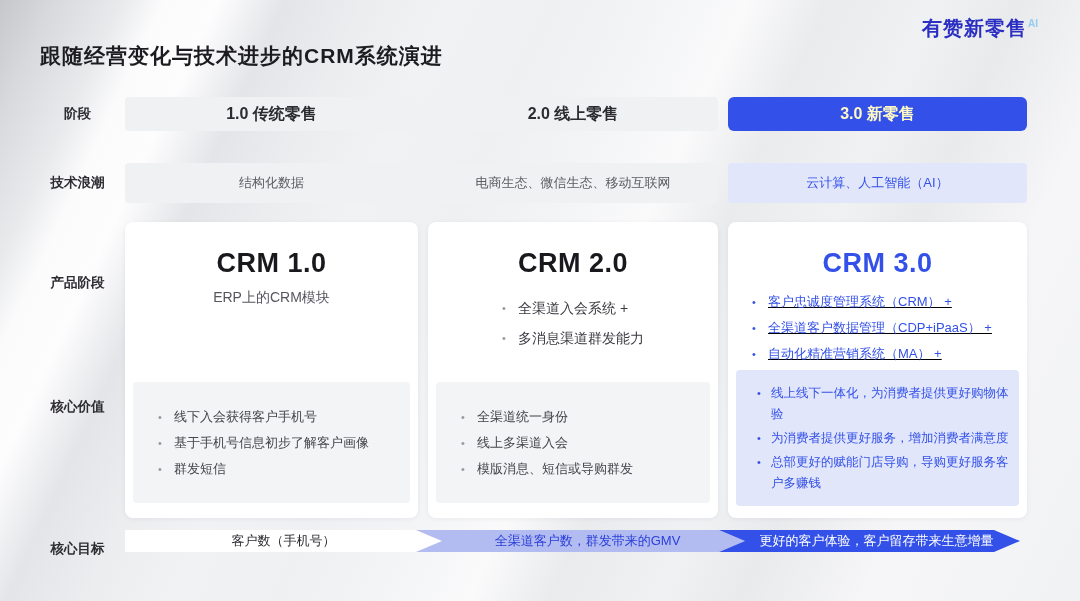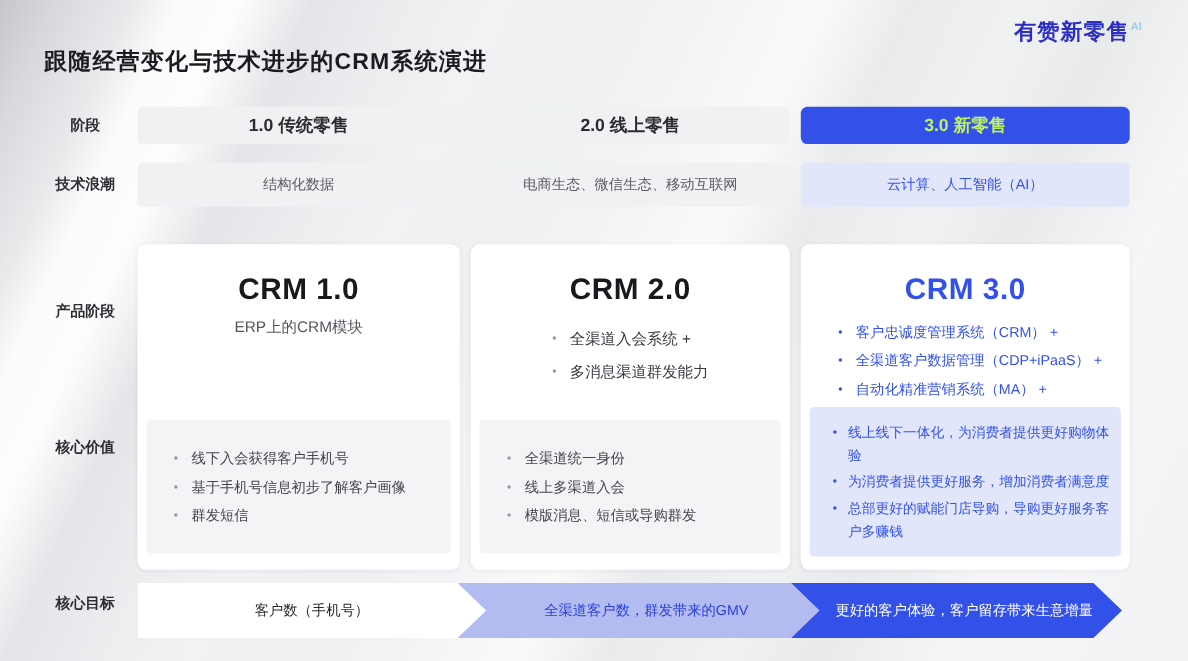--- a/index.html
+++ b/index.html
@@ -25,39 +25,39 @@
     position:absolute; right:42px; top:15px;
     font-size:20px; font-weight:800; color:#2a2ec2; letter-spacing:1px;
   }
   .logo sup { font-size:10px; font-weight:700; color:#93ccf0; letter-spacing:0; margin-left:1px; }
 
   .row {
     position:absolute; left:40px; width:1000px;
     display:grid; grid-template-columns:75px 293px 290px 299px; column-gap:10px;
   }
   .row-stage { top:97px;  height:34px; }
-  .row-tech  { top:148px; height:40px; }
+  .row-tech  { top:163px; height:40px; }
   .row-cards { top:222px; height:296px; }
   .row-goals { top:530px; height:38px; }
 
   .rlabel {
     display:flex; align-items:center; justify-content:center;
     font-size:13.5px; font-weight:600; color:#2d2d32; white-space:nowrap;
   }
   .rlabel-col { position:relative; }
   .rlabel-col .rlabel { position:absolute; left:0; right:0; }
   .rlabel-prod { top:52px; }
   .rlabel-value { top:176px; }
 
   .stage-cell {
     display:flex; align-items:center; justify-content:center;
     background:#f0f1f3; border-radius:4px;
     font-size:16px; font-weight:700; color:#2c2c30;
   }
-  .stage-cell.hl { background:#3351e8; color:#bef264; border-radius:6px; }
+  .stage-cell.hl { background:#3351e8; color:#fef9c3; border-radius:6px; }
 
   .tech-cell {
     display:flex; align-items:center; justify-content:center;
     background:#f0f1f3; border-radius:4px;
     font-size:13px; color:#5b5b62;
   }
   .tech-cell.hl { background:#e2e6fa; color:#3351e8; font-weight:500; }
 
   .card {
     position:relative; background:#ffffff; border-radius:8px;
@@ -68,40 +68,40 @@
   .card.blue-card .card-title { color:#3351e8; }
   .card-subtitle { margin-top:10px; font-size:14px; color:#56565e; }
 
   ul { list-style:none; }
   li { position:relative; padding-left:16px; }
   li::before { content:"•"; position:absolute; left:0; top:0; color:#97979f; font-size:11px; }
 
   .prod-bullets { margin:14px auto 0; width:fit-content; text-align:left; }
   .prod-bullets li { font-size:14px; color:#3a3a41; line-height:30px; }
   .prod-bullets li::before { line-height:30px; }
-  .blue-card .prod-bullets { margin:10px 0 0; padding-left:34px; width:auto; }
+  .blue-card .prod-bullets { margin:10px 0 0; padding-left:24px; width:auto;text-decoration:underline; }
   .blue-card .prod-bullets li { font-size:13px; font-weight:500; color:#3351e8; line-height:26px; }
   .blue-card .prod-bullets li::before { color:#3351e8; line-height:26px; }
 
   .value-panel {
     position:absolute; left:8px; right:8px; bottom:15px; height:121px;
     background:#f3f4f6; border-radius:4px;
     display:flex; flex-direction:column; justify-content:center;
     text-align:left; padding:6px 10px 6px 25px;
   }
   .value-panel li { font-size:13px; color:#45454b; line-height:26px; }
   .value-panel li::before { line-height:26px; }
   .blue-card .value-panel { background:#e2e6fa; height:136px; bottom:12px; padding-left:21px; }
   .blue-card .value-panel li { font-size:12.5px; font-weight:500; color:#3351e8; line-height:21px; padding:1.5px 0 1.5px 14px; }
   .blue-card .value-panel li::before { color:#3351e8; line-height:21px; top:1.5px; }
 
   .goal-track { grid-column:2 / 5; position:relative; display:flex; height:38px; }
   .goal-arrow {
     display:flex; align-items:center; justify-content:center;
-    height:50px; font-size:13px; font-weight:500; white-space:nowrap;text-align:right;
+    height:22px; font-size:13px; font-weight:500; white-space:nowrap;text-align:right;
   }
   .goal-arrow.tip   { clip-path:polygon(0 0, calc(100% - 26px) 0, 100% 50%, calc(100% - 26px) 100%, 0 100%); }
   .goal-arrow.notch { clip-path:polygon(0 0, calc(100% - 26px) 0, 100% 50%, calc(100% - 26px) 100%, 0 100%, 26px 50%); }
   .goal-1 { width:317px; background:#ffffff; color:#2a2a2f; }
   .goal-2 { width:329px; margin-left:-26px; background:#b2bcf1; color:#2b3fd9; padding-left:14px; }
   .goal-3 { width:301px; margin-left:-26px; background:#3351e8; color:#ffffff; padding-left:14px; }
 </style>
 </head>
 <body>
 

